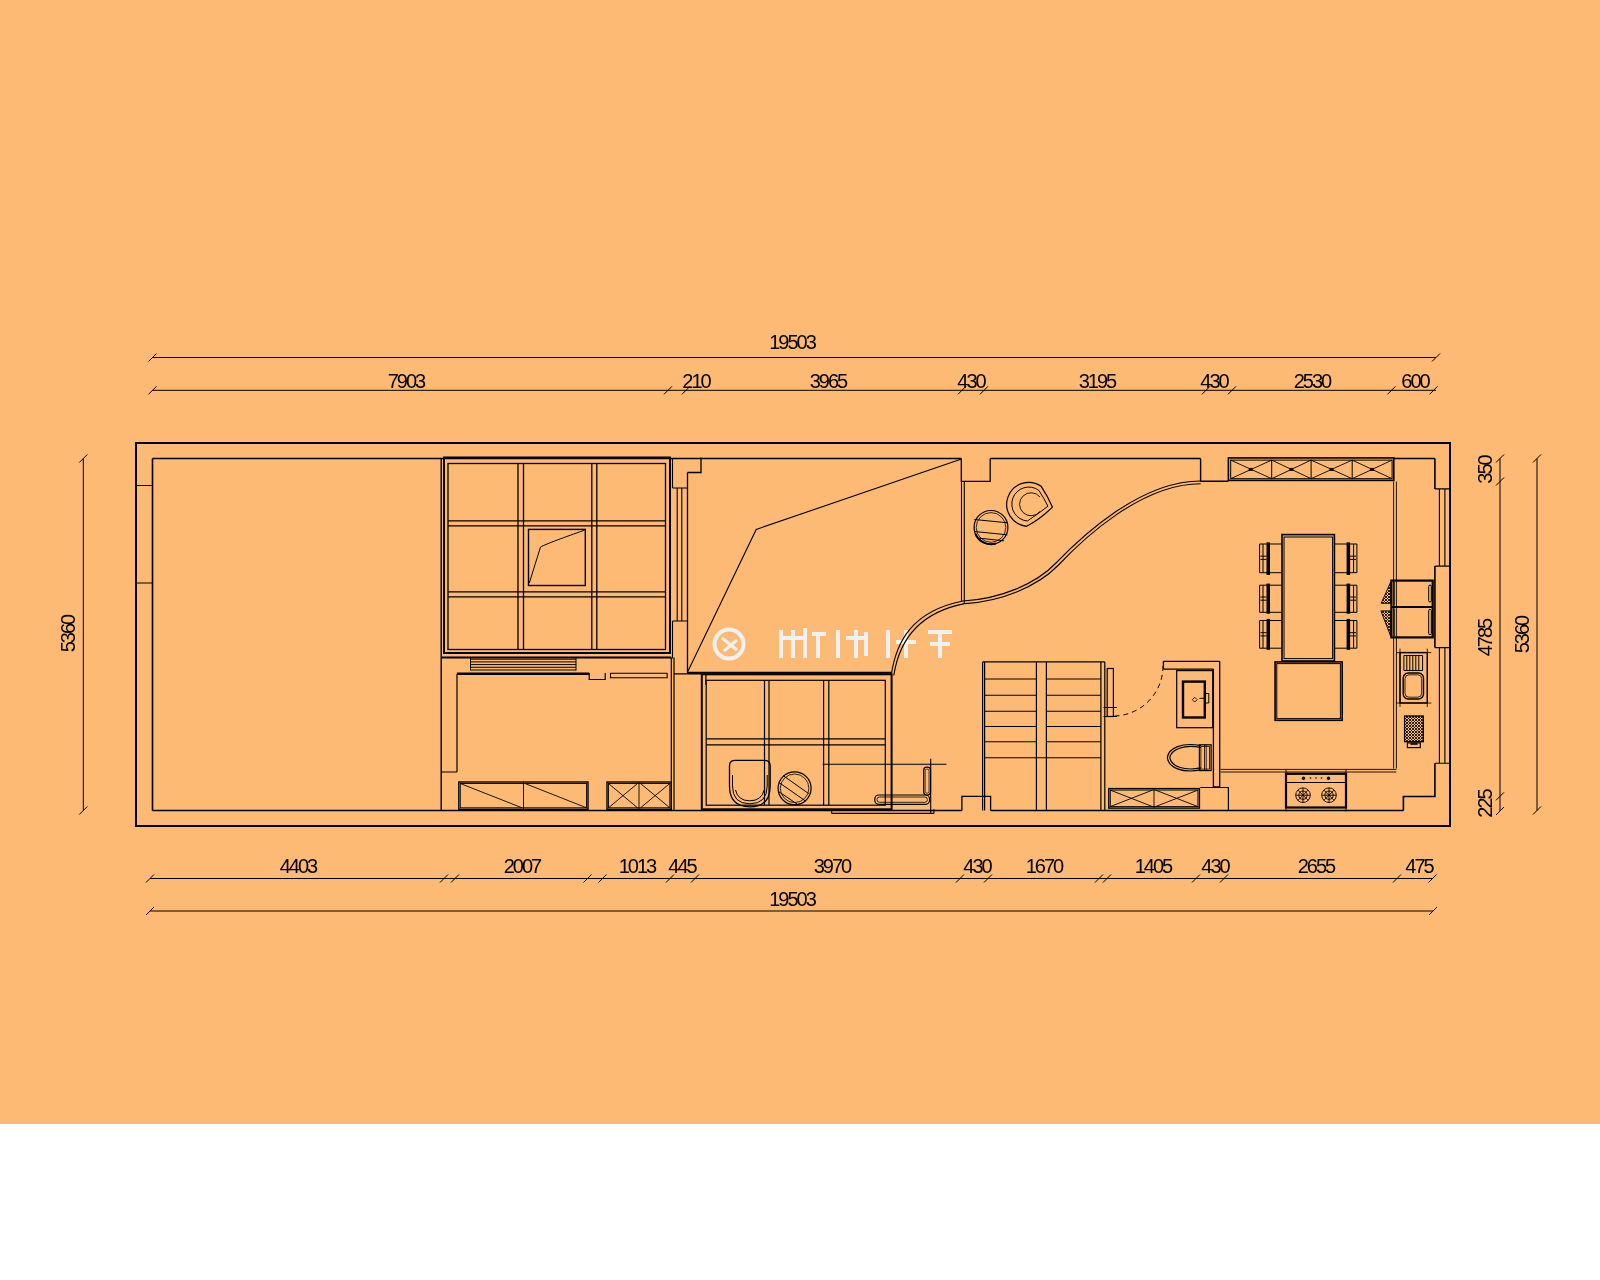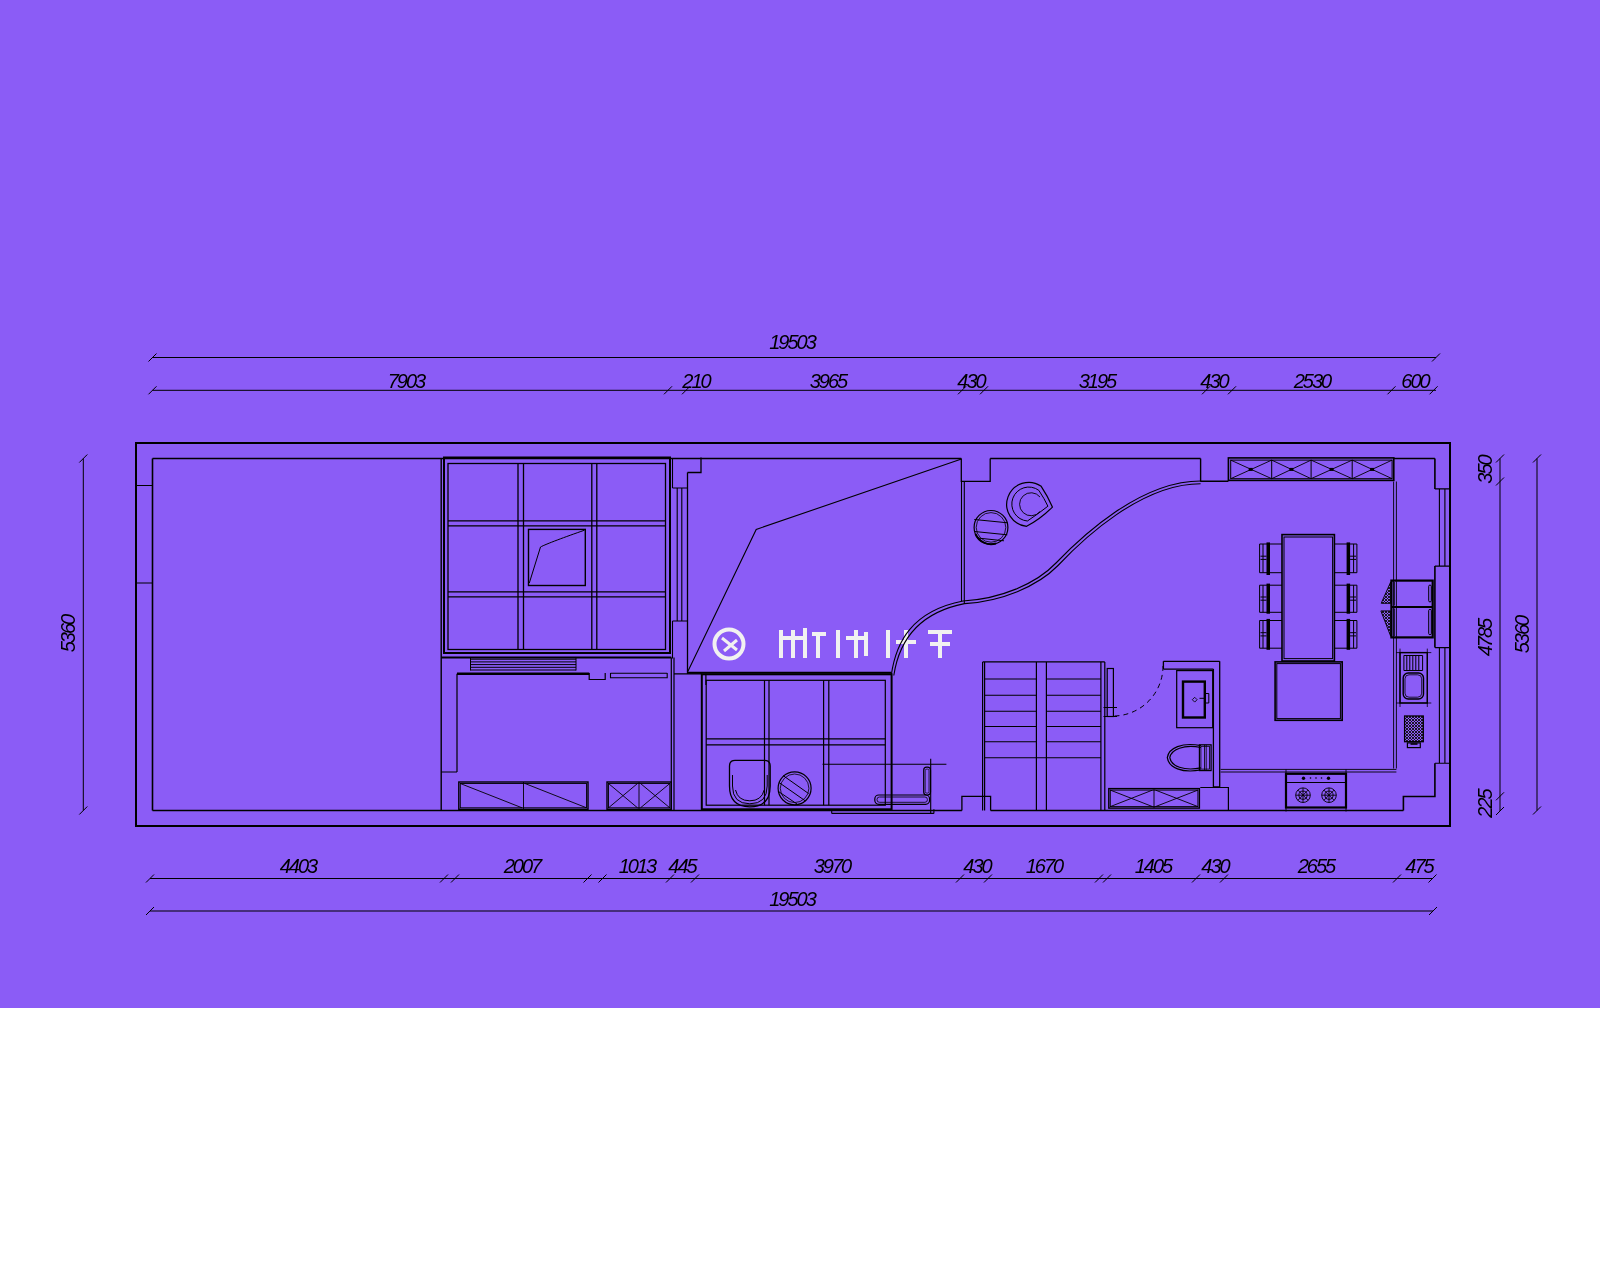--- a/index.html
+++ b/index.html
@@ -1,16 +1,16 @@
 <!DOCTYPE html>
 <html><head>
 <meta charset="utf-8">
 <style>
 html,body{margin:0;padding:0;background:#ffffff;-webkit-font-smoothing:antialiased;}
-#page{width:1600px;height:1008px;position:relative;background:#8b5cf6;overflow:hidden;font-style:italic;}
+#page{width:1600px;height:1124px;position:relative;background:#fdba74;overflow:hidden;}
 svg{position:absolute;top:0;left:0;}
 text{font-family:"Liberation Sans",sans-serif;fill:#000;}
 .dim{font-size:20px;letter-spacing:-2px;}
 </style>
 </head>
 <body>
 <div id="page">
 <svg width="1600" height="1280" viewBox="0 0 1600 1280">
 <defs>
 <pattern id="hatch" patternUnits="userSpaceOnUse" width="4" height="4">

